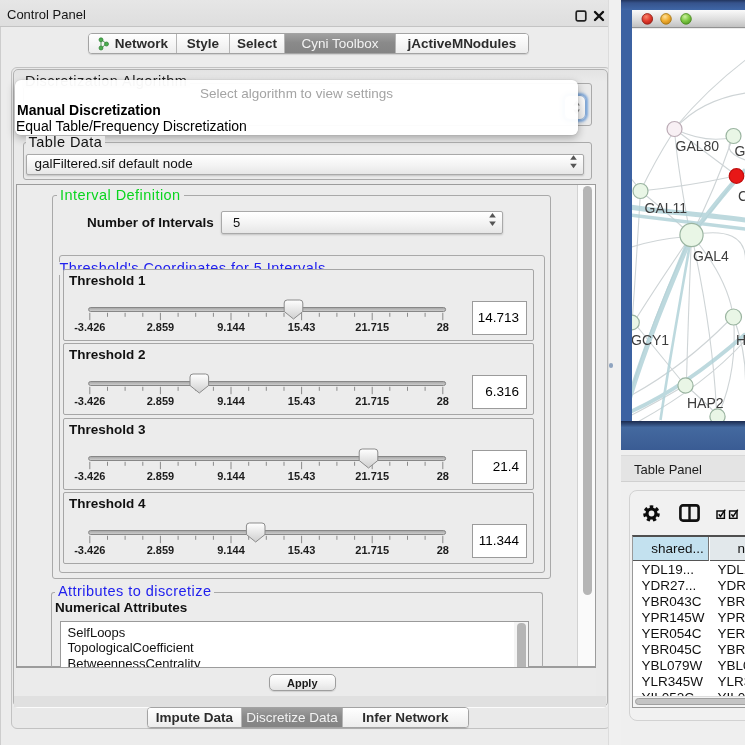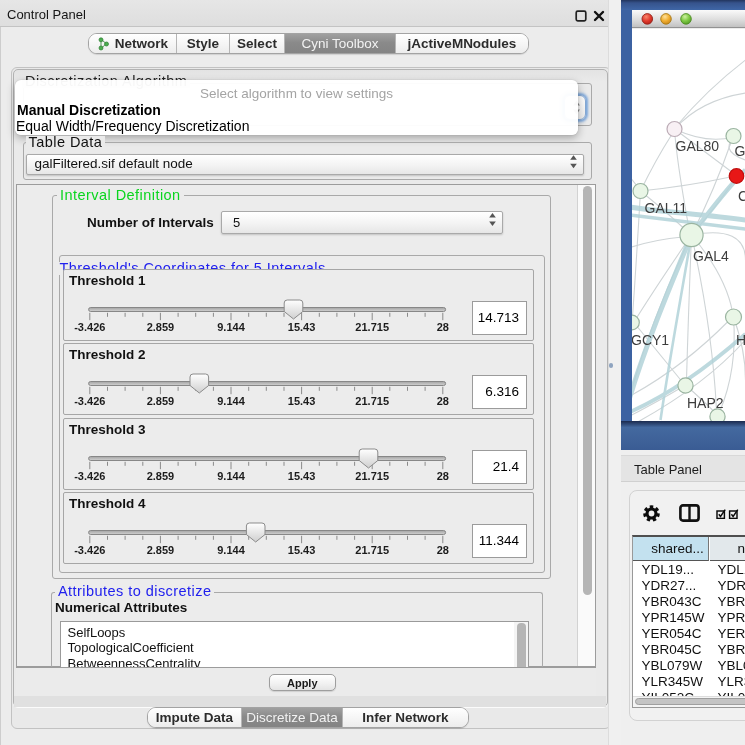--- a/index.html
+++ b/index.html
@@ -4,21 +4,21 @@
 *{margin:0;padding:0;box-sizing:border-box;}
 html,body{width:745px;height:745px;overflow:hidden;}
 body{font-family:"Liberation Sans",sans-serif;background:#ececec;position:relative;}
 .abs{position:absolute;}
 .combo{position:absolute;border:1px solid #a9a9a9;border-radius:2px;
  background:linear-gradient(#ffffff,#f3f3f3 55%,#e6e6e6);box-shadow:0 1px 2px rgba(0,0,0,.18);
  font-size:13px;color:#111;}
 .combo .ar{position:absolute;right:5px;top:50%;transform:translateY(-50%);}
 .gbox{position:absolute;border:1px solid #a9a9a9;border-radius:3px;}
 .glab{position:absolute;font-size:14.5px;letter-spacing:.45px;padding:0 3px;background:#ececec;line-height:13px;}
-.seg{position:absolute;display:flex;height:21px;border:1px solid #a3a3a3;border-radius:9px;overflow:hidden;background:#fff;box-shadow:0 1px 1px rgba(0,0,0,.12);text-align:center;}
+.seg{position:absolute;display:flex;height:21px;border:1px solid #a3a3a3;border-radius:4px;overflow:hidden;background:#fff;box-shadow:0 1px 1px rgba(0,0,0,.12);text-align:center;}
 .seg div{display:flex;align-items:center;justify-content:center;font-size:13.5px;font-weight:bold;color:#2c2c2c;background:linear-gradient(#ffffff,#f4f4f4 60%,#ececec);border-right:1px solid #b5b5b5;}
 .seg div:last-child{border-right:none;}
 .seg div.sel{background:linear-gradient(#a0a0a0,#8a8a8a 45%,#848484);color:#f3f3f3;font-weight:normal;}
 .tpanel{position:absolute;left:63px;width:471px;height:72px;border:1px solid #a6a6a6;border-radius:2px;background:#ececec;}
 .tpanel .tl{position:absolute;left:5px;top:2.5px;font-size:13.5px;font-weight:bold;color:#111;}
 .tpanel .vb{position:absolute;left:408px;top:31px;width:55px;height:34px;background:#fff;border:1px solid #9b9b9b;font-size:13.5px;color:#000;text-align:right;line-height:32px;padding-right:7px;}
 .tlabels{position:absolute;top:51px;left:0;width:471px;height:12px;font-size:11px;font-weight:bold;color:#1c1c1c;}
 .tlabels span{position:absolute;transform:translateX(-50%);}
 </style></head>
 <body>
@@ -55,21 +55,21 @@
 
 <div class="abs" style="left:564px;top:95px;width:22px;height:25px;border-radius:6px;background:linear-gradient(#ffffff,#ececec);border:1.5px solid #84a8d4;box-shadow:0 0 2.5px 1.5px rgba(96,150,215,.8);"></div>
 <svg class="abs" style="left:572px;top:100px;" width="9" height="15" viewBox="0 0 9 15">
     <path d="M4.5 0.5 L8 5.5 L1 5.5 Z" fill="#8a8a8a"></path>
     <path d="M4.5 14.5 L8 9.5 L1 9.5 Z" fill="#8a8a8a"></path>
   </svg>
 
 <div class="abs" style="left:15px;top:80px;width:563px;height:55px;border-radius:6px;background:rgba(255,255,255,.962);box-shadow:0 3px 9px rgba(0,0,0,.3),0 0 1px rgba(0,0,0,.25);"></div>
 <div class="abs" style="left:15px;top:86px;width:563px;height:15px;font-size:13.5px;color:#a4a4a4;text-align:center;">Select algorithm to view settings</div>
 <div class="abs" style="left:17px;top:101.5px;font-size:14px;font-weight:bold;color:#000;">Manual Discretization</div>
-<div class="abs" style="left:16px;top:117.5px;font-size:14px;color:#000;">Equal Width/Frequency Discretization</div>
+<div class="abs" style="left:16px;top:117.5px;font-size:14px;color:#000;">Equal Table/Frequency Discretization</div>
 
 <div class="gbox" style="left:23px;top:142px;width:569px;height:38px;"></div>
 <div class="glab" style="left:25.5px;top:136px;color:#111;background:#eaeaea;">Table Data</div>
 <div class="combo" style="left:25.5px;top:153.5px;width:558px;height:21px;line-height:17.5px;padding-left:8px;font-size:13.5px;">galFiltered.sif default node
  <span class="ar"><svg width="9" height="15" viewBox="0 0 9 15">
         <path d="M4.5 1 L7.8 5.5 L1.2 5.5 Z" fill="#555"></path>
         <path d="M4.5 14 L7.8 9.5 L1.2 9.5 Z" fill="#555"></path>
       </svg></span>
 </div>
 

